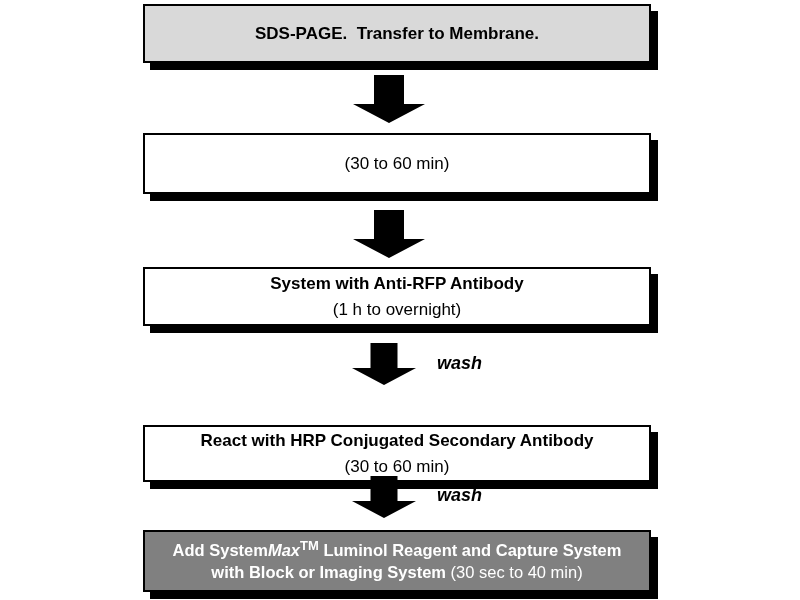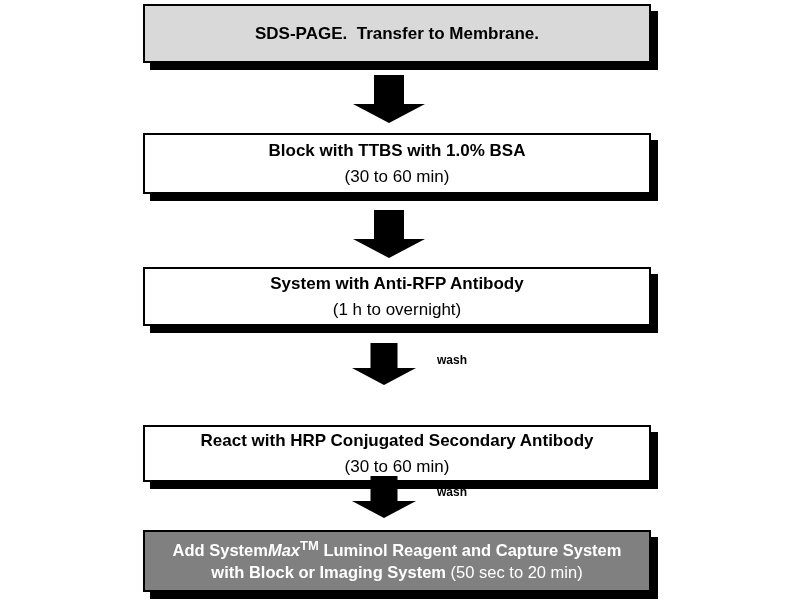--- a/index.html
+++ b/index.html
@@ -53,42 +53,42 @@
   .arrow { position: absolute; display: block; }
   .arrow polygon { fill: var(--arrow-fill, #000000); }
   .arrow1 { left: 353px; top: 75px;  }
   .arrow2 { left: 353px; top: 210px; }
   .arrow3 { left: 352px; top: 343px; }
   .arrow4 { left: 352px; top: 476px; }
 
   .wash {
     position: absolute;
     left: 437px;
-    font-size: 12px;
+    font-size: 18px;
     font-weight: bold;
+    font-style: italic;
     color: #000000;
   }
   .wash1 { top: 353px; }
   .wash2 { top: 485px; }
 </style>
 </head>
 <body>
 
 <div class="canvas">
 
   <div class="box box1">
     <div class="line bold prews">SDS-PAGE.  Transfer to Membrane.</div>
   </div>
 
   <svg class="arrow arrow1" width="72" height="48" viewBox="0 0 72 48">
     <polygon points="21,0 51,0 51,29 72,29 36,48 0,29 21,29"></polygon>
   </svg>
 
   <div class="box box2">
-    <div class="line bold">Block with TTBS with 1.0% BSA</div>
     <div class="line">(30 to 60 min)</div>
   </div>
 
   <svg class="arrow arrow2" width="72" height="48" viewBox="0 0 72 48">
     <polygon points="21,0 51,0 51,29 72,29 36,48 0,29 21,29"></polygon>
   </svg>
 
   <div class="box box3">
     <div class="line bold">System with Anti-RFP Antibody</div>
     <div class="line">(1 h to overnight)</div>
@@ -107,17 +107,17 @@
   <svg class="arrow arrow4" width="64" height="42" viewBox="0 0 64 42">
     <polygon points="18.5,0 45.5,0 45.5,25 64,25 32,42 0,25 18.5,25"></polygon>
   </svg>
   <div class="wash wash2">wash</div>
 
   <div class="box box5">
     <div class="line bold">
       <span>Add System</span><span class="it">Max</span><span class="sup">TM</span><span> Luminol Reagent and Capture System</span>
     </div>
     <div class="line">
-      <span class="bold">with Block or Imaging System</span><span> (50 sec to 20 min)</span>
+      <span class="bold">with Block or Imaging System</span><span> (30 sec to 40 min)</span>
     </div>
   </div>
 
 </div>
 
 </body></html>

